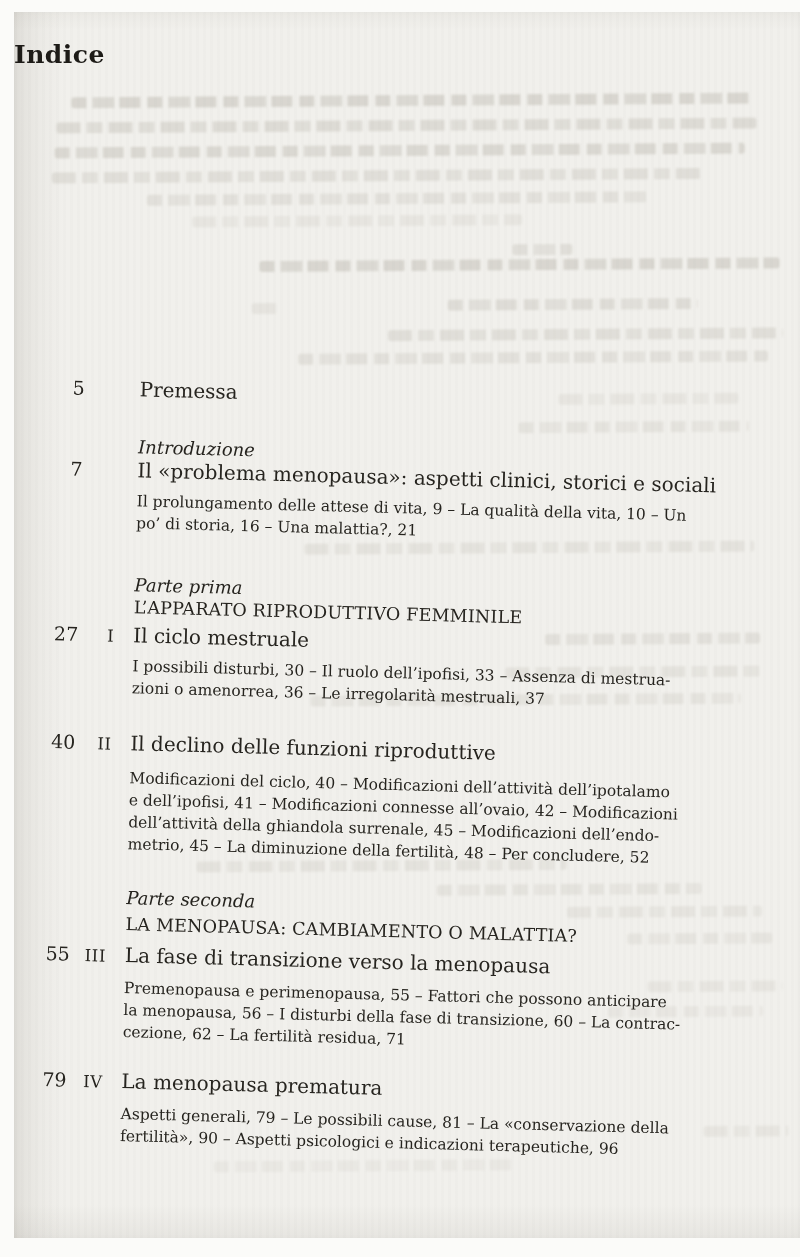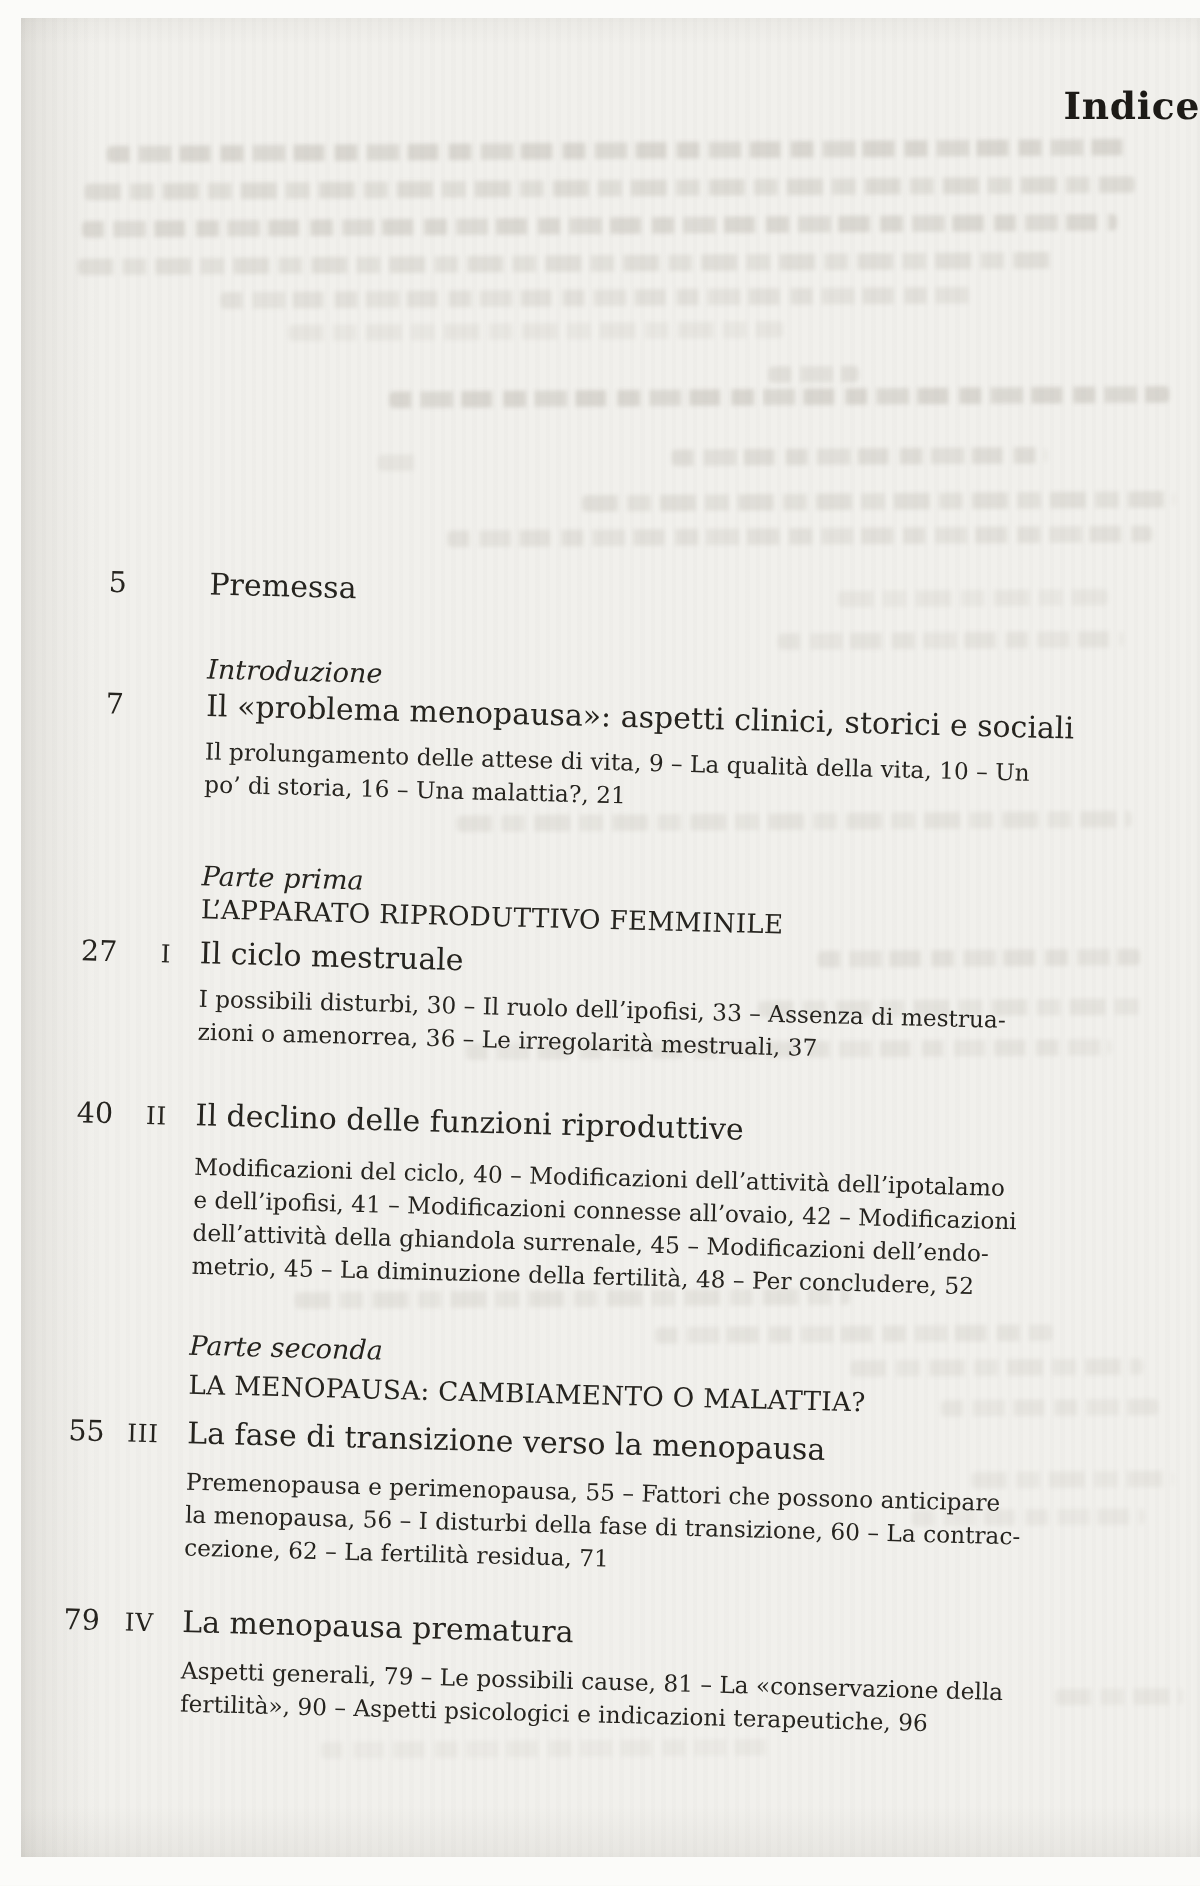--- a/index.html
+++ b/index.html
@@ -27,24 +27,24 @@
     background:
       linear-gradient(90deg, rgba(112,106,95,0.16) 0px, rgba(122,116,105,0.10) 9px, rgba(132,127,116,0.05) 26px, rgba(0,0,0,0) 50px),
       linear-gradient(0deg,  rgba(112,106,95,0.08) 0px, rgba(0,0,0,0) 34px),
       linear-gradient(180deg, rgba(112,106,95,0.05) 0px, rgba(0,0,0,0) 18px),
       repeating-linear-gradient(90deg, rgba(0,0,0,0.010) 0 3px, rgba(255,255,255,0.012) 3px 7px),
       #f1f0ec;
     box-shadow: inset -2px 0 6px rgba(0,0,0,0.02);
   }
   .doc-title {
     position: absolute;
-    top: 44px;
+    top: 28px;
     left: 0;
     width: 100%;
-    text-align: right;
+    text-align: left;
     font-size: 25px;
     font-weight: bold;
     letter-spacing: 0.5px;
     color: #1d1b17;
   }
   
   .toc {
     position: absolute;
     left: 0;
     top: 362px;

